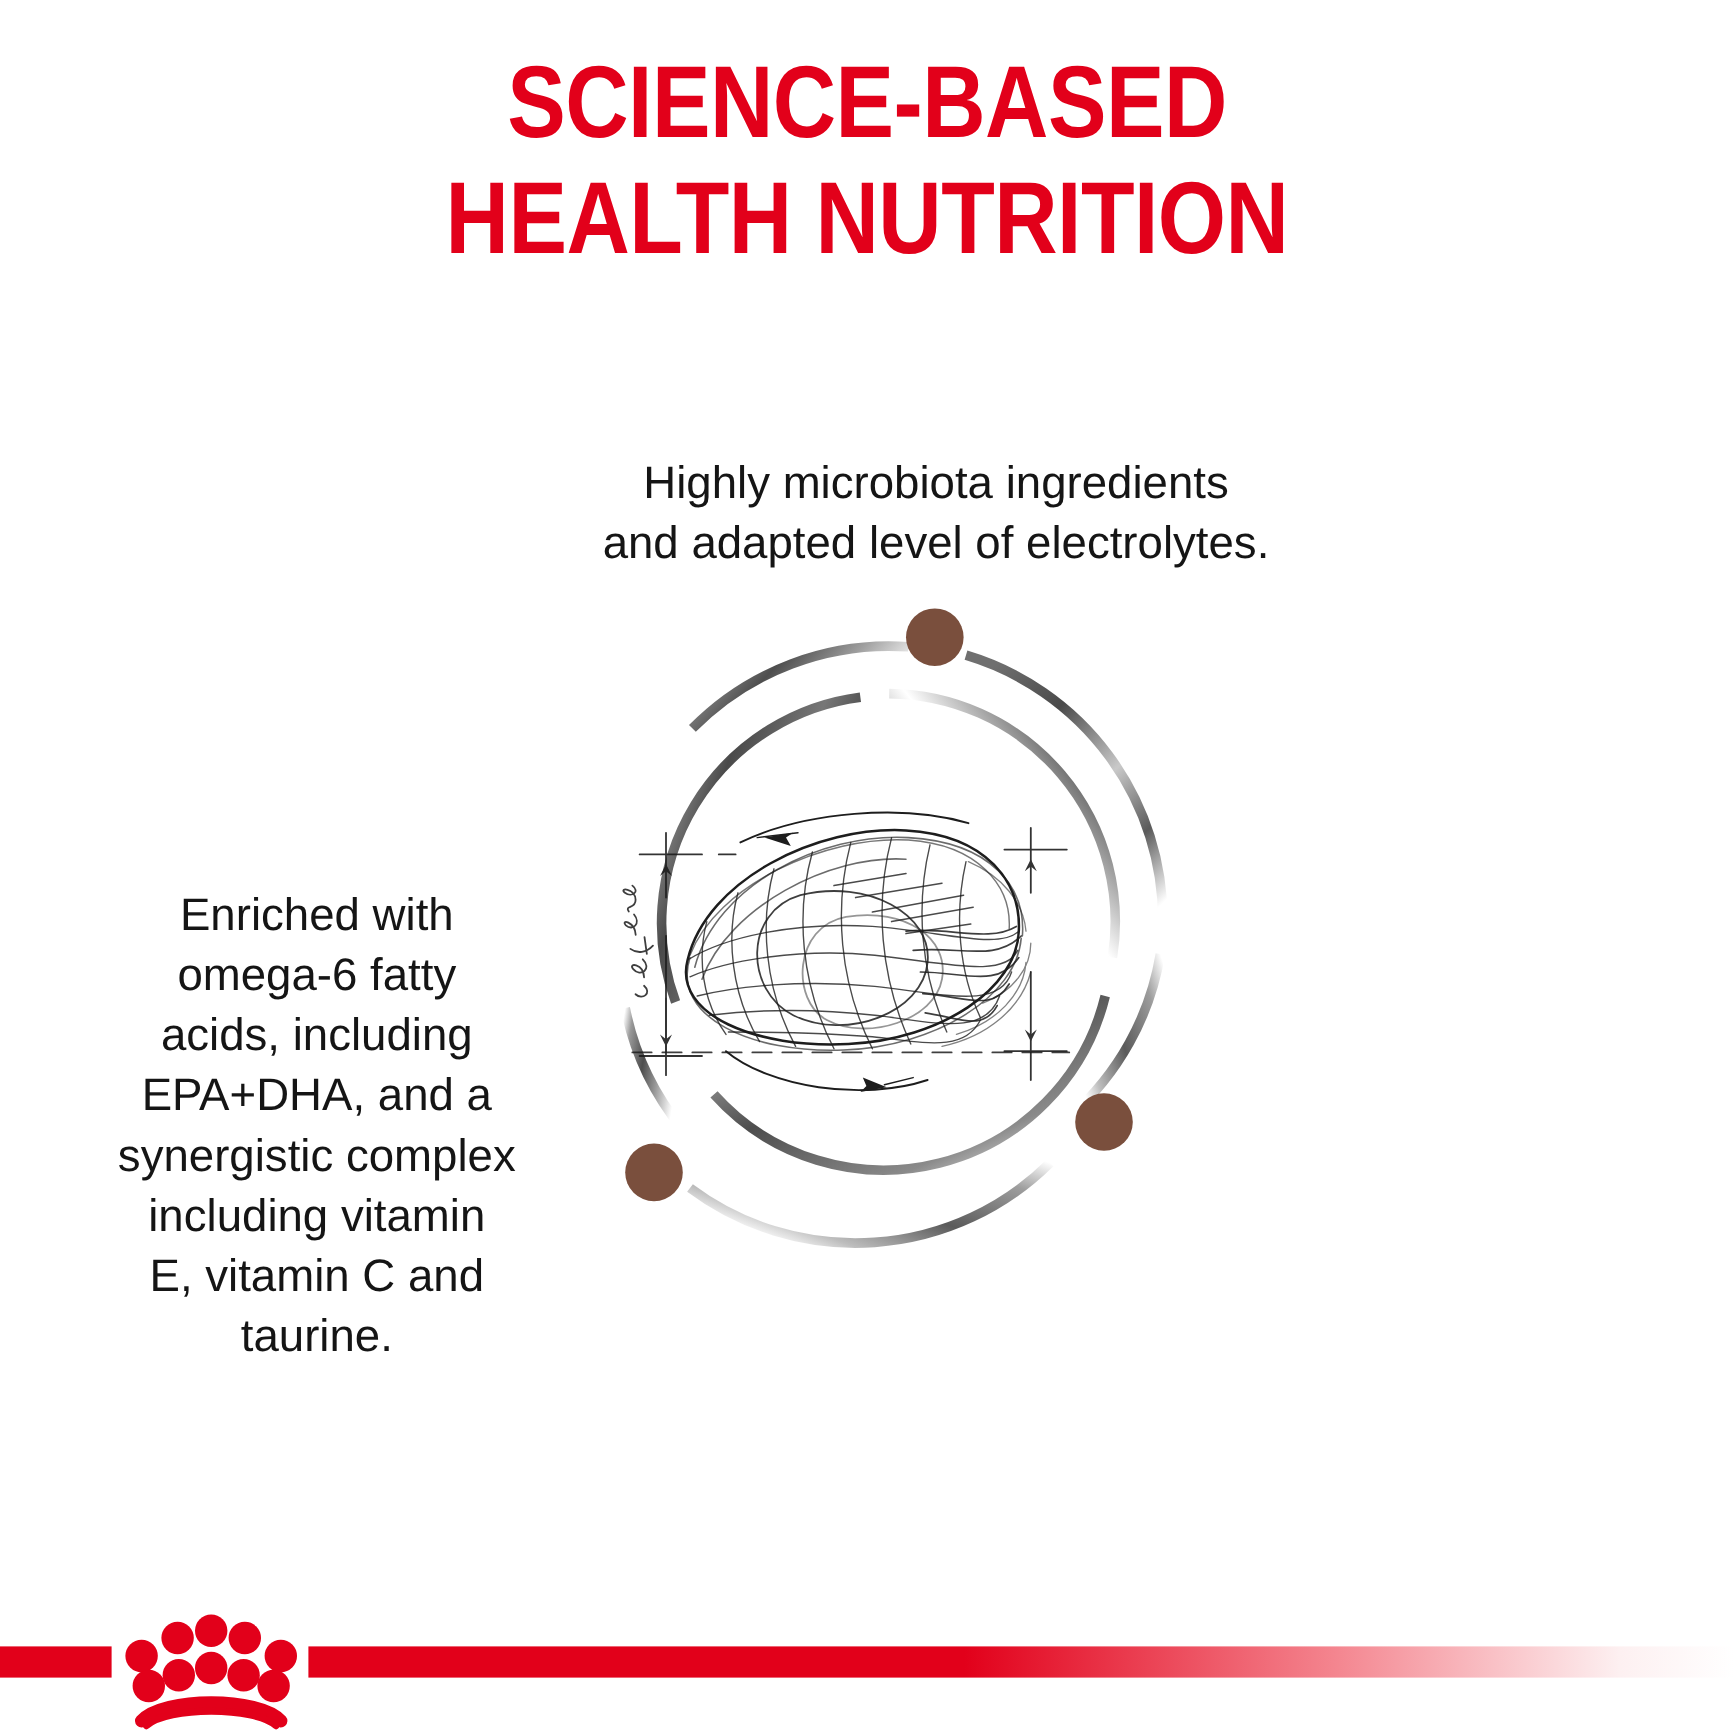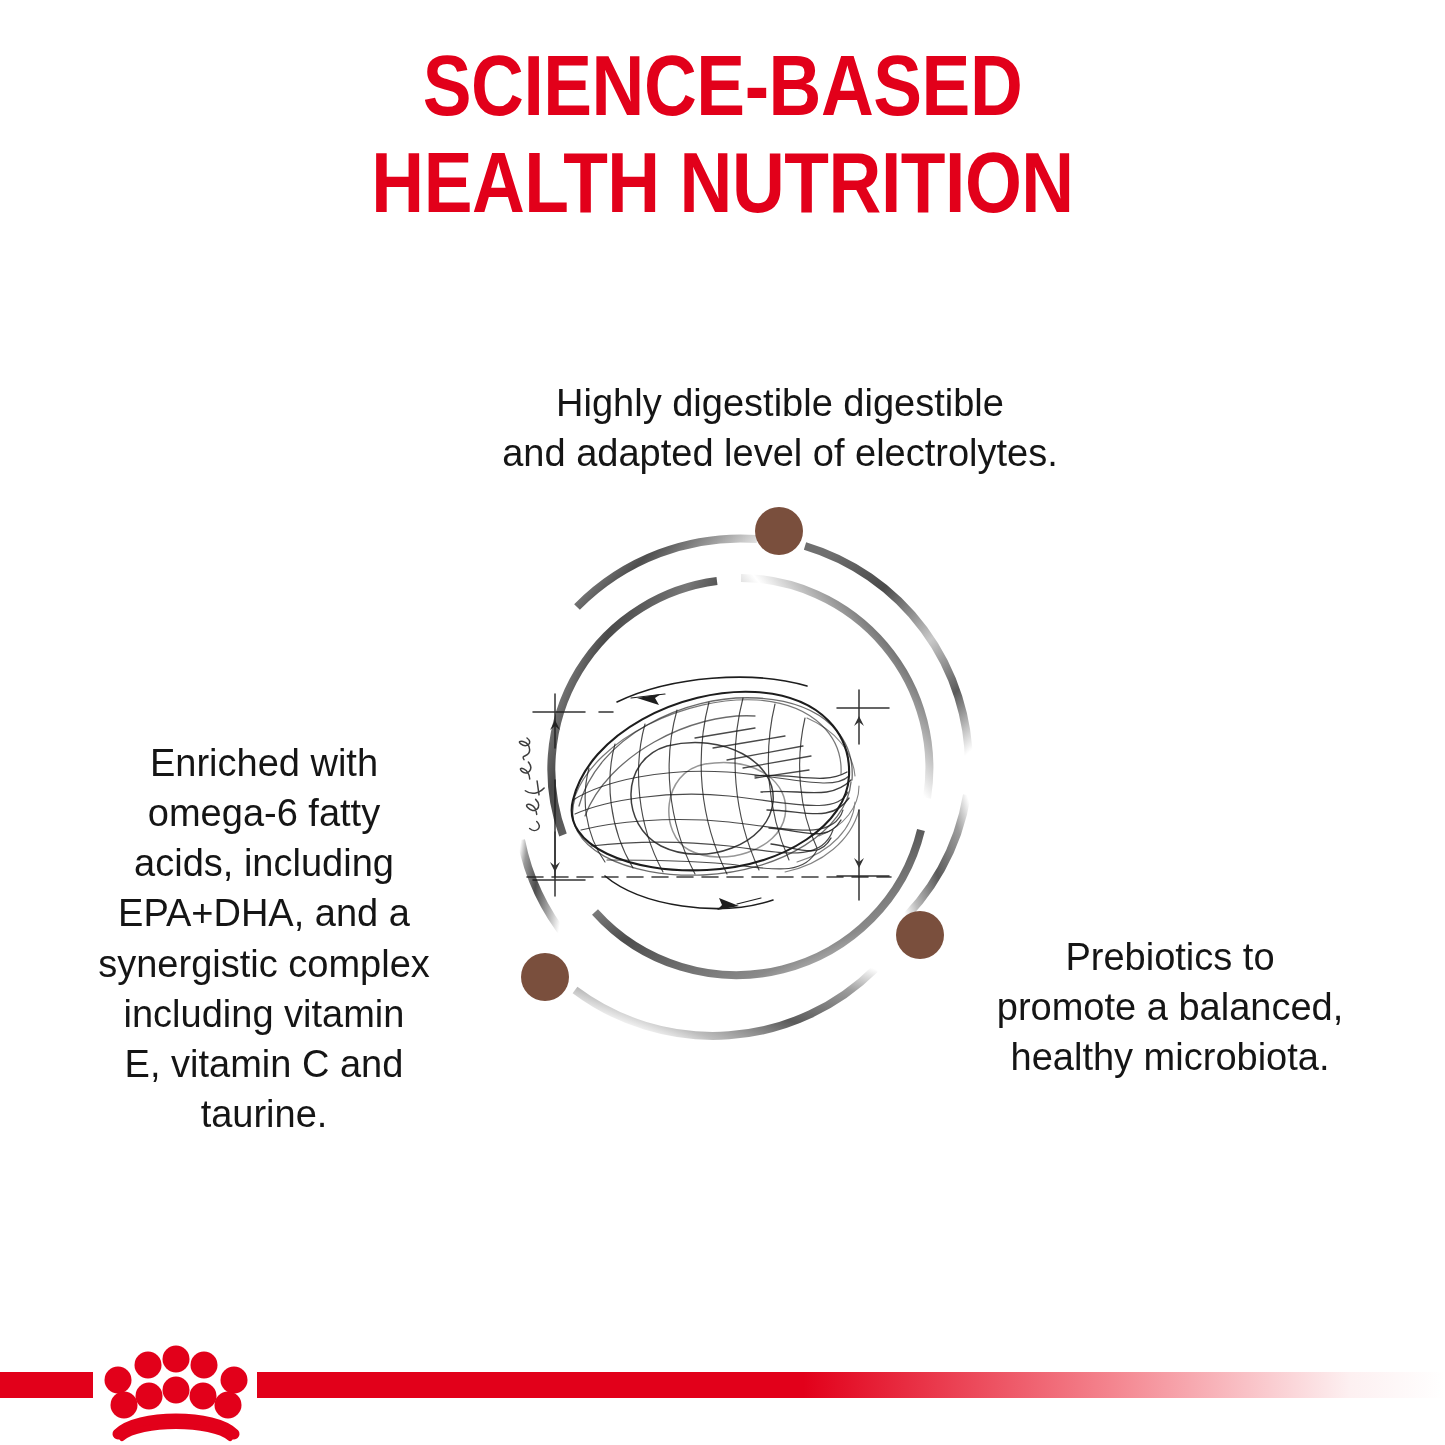--- a/index.html
+++ b/index.html
@@ -98,33 +98,30 @@
 </head>
 <body>
 
 <div id="page">
 
   <div class="headline">
     <span class="hl-line">SCIENCE-BASED</span>
     <span class="hl-line">HEALTH NUTRITION</span>
   </div>
 
-  <div class="copy copy-top">Highly digestible digestible
+  <div class="copy copy-top">Highly microbiota ingredients
 and adapted level of electrolytes.</div>
   <div class="copy copy-left">Enriched with
 omega-6 fatty
 acids, including
 EPA+DHA, and a
 synergistic complex
 including vitamin
 E, vitamin C and
 taurine.</div>
-  <div class="copy copy-right">Prebiotics to
-promote a balanced,
-healthy microbiota.</div>
 
   <div class="emblem">
     <svg viewBox="0 0 580 580" xmlns="http://www.w3.org/2000/svg">
       <defs>
 
         <linearGradient id="gOuterA" x1="0" y1="0" x2="1" y2="0.35">
           <stop offset="0%" stop-color="#ffffff"></stop>
           <stop offset="14%" stop-color="#9a9a9a"></stop>
           <stop offset="42%" stop-color="#4e4e4e"></stop>
           <stop offset="70%" stop-color="#9e9e9e"></stop>

